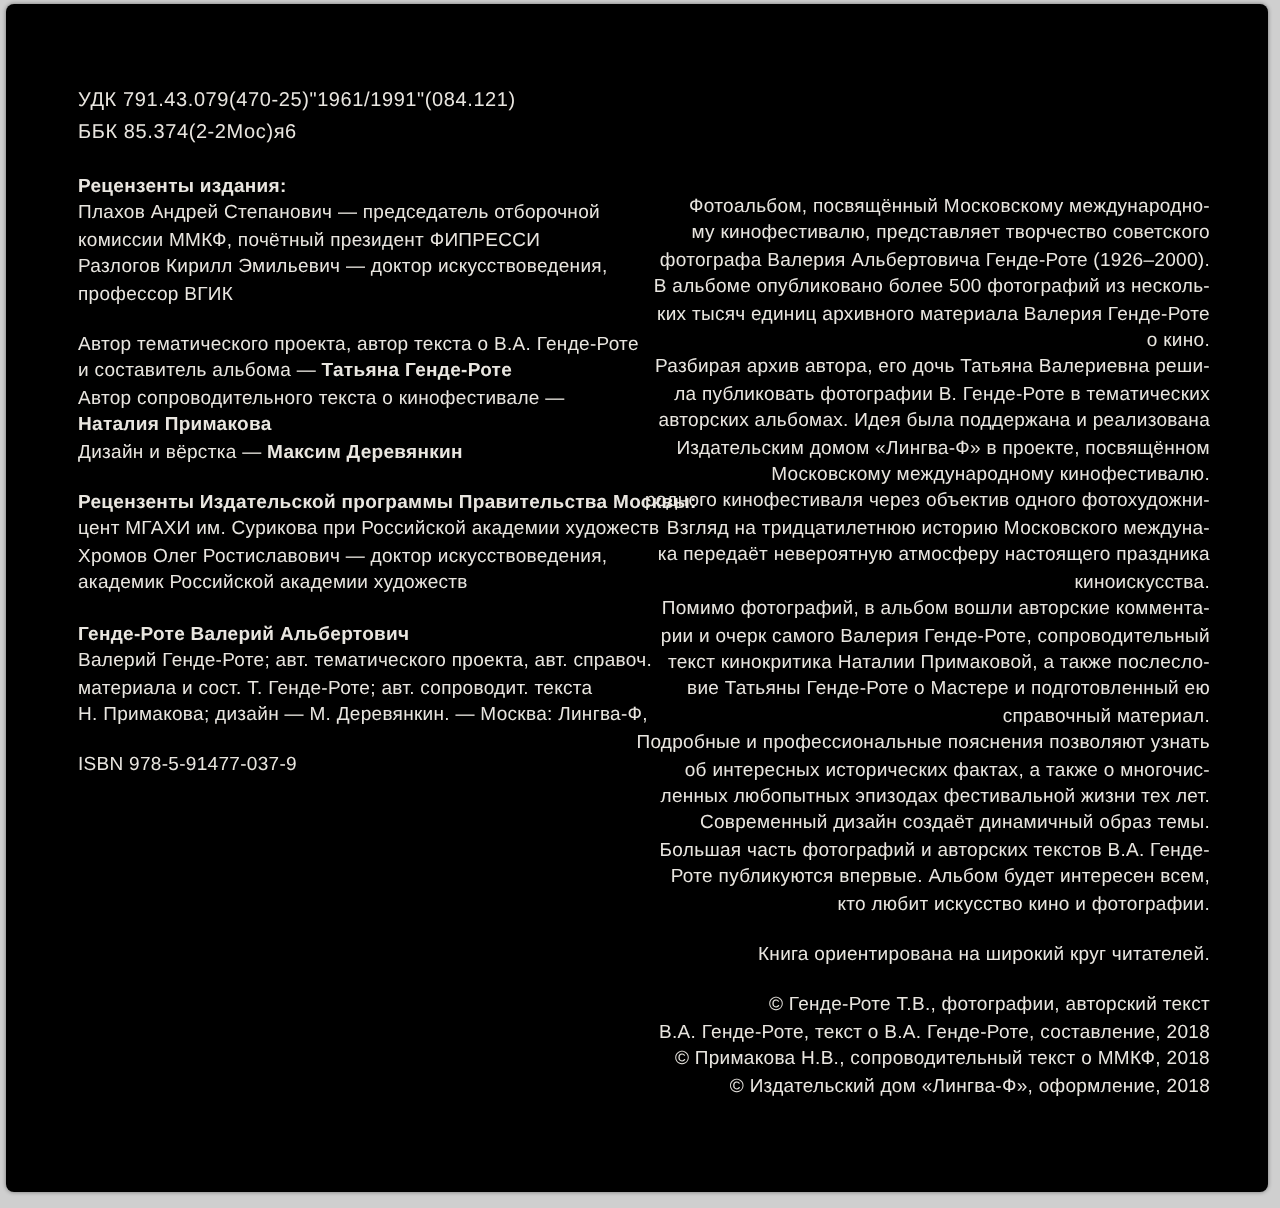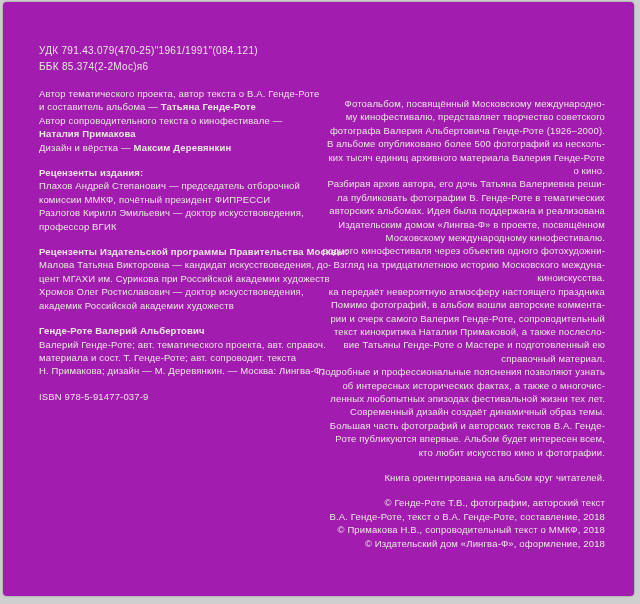--- a/index.html
+++ b/index.html
@@ -10,21 +10,21 @@
     background: #cfcfcf;
     overflow: hidden;
     font-family: "Liberation Sans", "DejaVu Sans", sans-serif;
   }
   .page {
     position: absolute;
     left: 3px;
     top: 2px;
     right: 6px;
     bottom: 8px;
-    background: #a21caf;
+    background: #000000;
     border-radius: 4px;
     box-shadow: 0 0 2px rgba(0,0,0,.45);
     color: #e9e6e0;
   }
   .col {
     position: absolute;
     font-size: 9.5px;
     line-height: 13.4px;
     letter-spacing: 0.15px;
     font-weight: 400;
@@ -45,36 +45,35 @@
 </head>
 <body>
 
 <div class="page">
   <div class="col col-left">
       <div class="block catalog">
         <div class="line"><span>УДК 791.43.079(470-25)"1961/1991"(084.121)</span></div>
         <div class="line"><span>ББК 85.374(2-2Мос)я6</span></div>
       </div>
       <div class="block">
+        <div class="line"><span class="b">Рецензенты издания:</span></div>
+        <div class="line"><span>Плахов Андрей Степанович — председатель отборочной</span></div>
+        <div class="line"><span>комиссии ММКФ, почётный президент ФИПРЕССИ</span></div>
+        <div class="line"><span>Разлогов Кирилл Эмильевич — доктор искусствоведения,</span></div>
+        <div class="line"><span>профессор ВГИК</span></div>
+      </div>
+      <div class="block">
         <div class="line"><span>Автор тематического проекта, автор текста о В.А. Генде-Роте</span></div>
         <div class="line"><span>и составитель альбома — </span><span class="b">Татьяна Генде-Роте</span></div>
         <div class="line"><span>Автор сопроводительного текста о кинофестивале —</span></div>
         <div class="line"><span class="b">Наталия Примакова</span></div>
         <div class="line"><span>Дизайн и вёрстка — </span><span class="b">Максим Деревянкин</span></div>
       </div>
       <div class="block">
-        <div class="line"><span class="b">Рецензенты издания:</span></div>
-        <div class="line"><span>Плахов Андрей Степанович — председатель отборочной</span></div>
-        <div class="line"><span>комиссии ММКФ, почётный президент ФИПРЕССИ</span></div>
-        <div class="line"><span>Разлогов Кирилл Эмильевич — доктор искусствоведения,</span></div>
-        <div class="line"><span>профессор ВГИК</span></div>
-      </div>
-      <div class="block">
         <div class="line"><span class="b">Рецензенты Издательской программы Правительства Москвы:</span></div>
-        <div class="line"><span>Малова Татьяна Викторовна — кандидат искусствоведения, до-</span></div>
         <div class="line"><span>цент МГАХИ им. Сурикова при Российской академии художеств</span></div>
         <div class="line"><span>Хромов Олег Ростиславович — доктор искусствоведения,</span></div>
         <div class="line"><span>академик Российской академии художеств</span></div>
       </div>
       <div class="block">
         <div class="line"><span class="b">Генде-Роте Валерий Альбертович</span></div>
         <div class="line"><span>Валерий Генде-Роте; авт. тематического проекта, авт. справоч.</span></div>
         <div class="line"><span>материала и сост. Т. Генде-Роте; авт. сопроводит. текста</span></div>
         <div class="line"><span>Н. Примакова; дизайн — М. Деревянкин. — Москва: Лингва-Ф,</span></div>
       </div>
@@ -90,37 +89,37 @@
         <div class="line"><span>В альбоме опубликовано более 500 фотографий из несколь-</span></div>
         <div class="line"><span>ких тысяч единиц архивного материала Валерия Генде-Роте</span></div>
         <div class="line"><span>о кино.</span></div>
         <div class="line"><span>Разбирая архив автора, его дочь Татьяна Валериевна реши-</span></div>
         <div class="line"><span>ла публиковать фотографии В. Генде-Роте в тематических</span></div>
         <div class="line"><span>авторских альбомах. Идея была поддержана и реализована</span></div>
         <div class="line"><span>Издательским домом «Лингва-Ф» в проекте, посвящённом</span></div>
         <div class="line"><span>Московскому международному кинофестивалю.</span></div>
         <div class="line"><span>родного кинофестиваля через объектив одного фотохудожни-</span></div>
         <div class="line"><span>Взгляд на тридцатилетнюю историю Московского междуна-</span></div>
+        <div class="line"><span>ка передаёт невероятную атмосферу настоящего праздника</span></div>
         <div class="line"><span>киноискусства.</span></div>
-        <div class="line"><span>ка передаёт невероятную атмосферу настоящего праздника</span></div>
         <div class="line"><span>Помимо фотографий, в альбом вошли авторские коммента-</span></div>
         <div class="line"><span>рии и очерк самого Валерия Генде-Роте, сопроводительный</span></div>
         <div class="line"><span>текст кинокритика Наталии Примаковой, а также послесло-</span></div>
         <div class="line"><span>вие Татьяны Генде-Роте о Мастере и подготовленный ею</span></div>
         <div class="line"><span>справочный материал.</span></div>
         <div class="line"><span>Подробные и профессиональные пояснения позволяют узнать</span></div>
         <div class="line"><span>об интересных исторических фактах, а также о многочис-</span></div>
         <div class="line"><span>ленных любопытных эпизодах фестивальной жизни тех лет.</span></div>
         <div class="line"><span>Современный дизайн создаёт динамичный образ темы.</span></div>
         <div class="line"><span>Большая часть фотографий и авторских текстов В.А. Генде-</span></div>
         <div class="line"><span>Роте публикуются впервые. Альбом будет интересен всем,</span></div>
         <div class="line"><span>кто любит искусство кино и фотографии.</span></div>
       </div>
       <div class="block">
-        <div class="line"><span>Книга ориентирована на альбом круг читателей.</span></div>
+        <div class="line"><span>Книга ориентирована на широкий круг читателей.</span></div>
       </div>
       <div class="block">
         <div class="line"><span>© Генде-Роте Т.В., фотографии, авторский текст</span></div>
         <div class="line"><span>В.А. Генде-Роте, текст о В.А. Генде-Роте, составление, 2018</span></div>
         <div class="line"><span>© Примакова Н.В., сопроводительный текст о ММКФ, 2018</span></div>
         <div class="line"><span>© Издательский дом «Лингва-Ф», оформление, 2018</span></div>
       </div>
     </div>
 </div>
 

